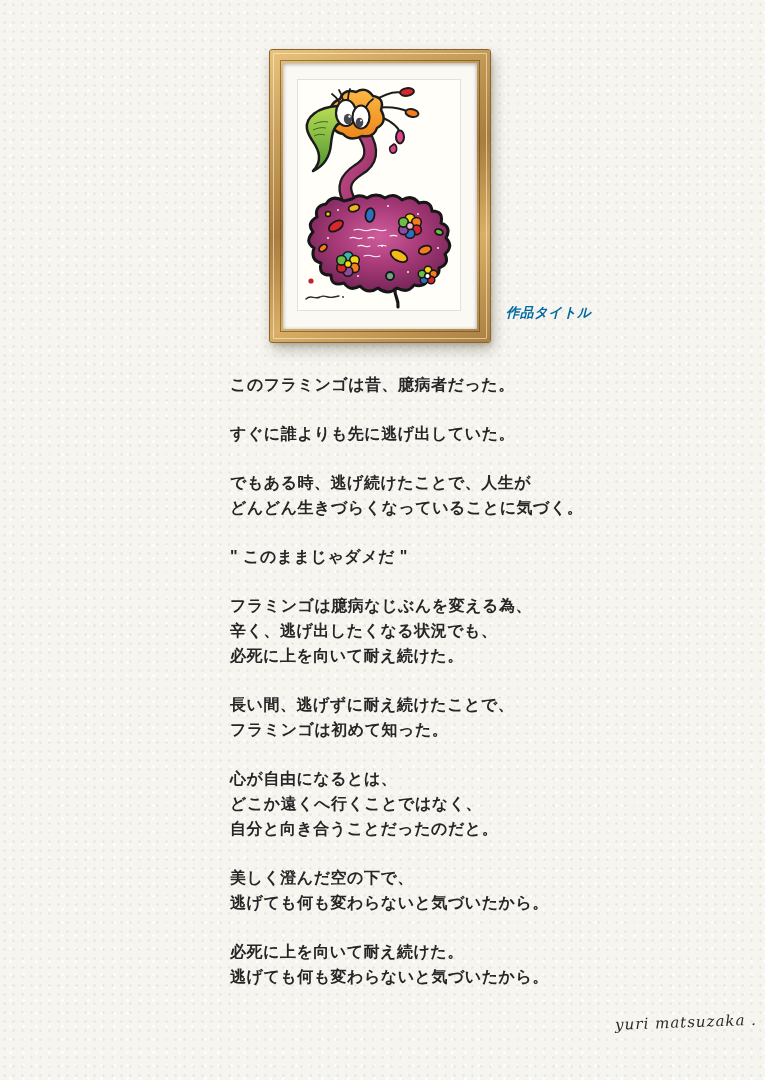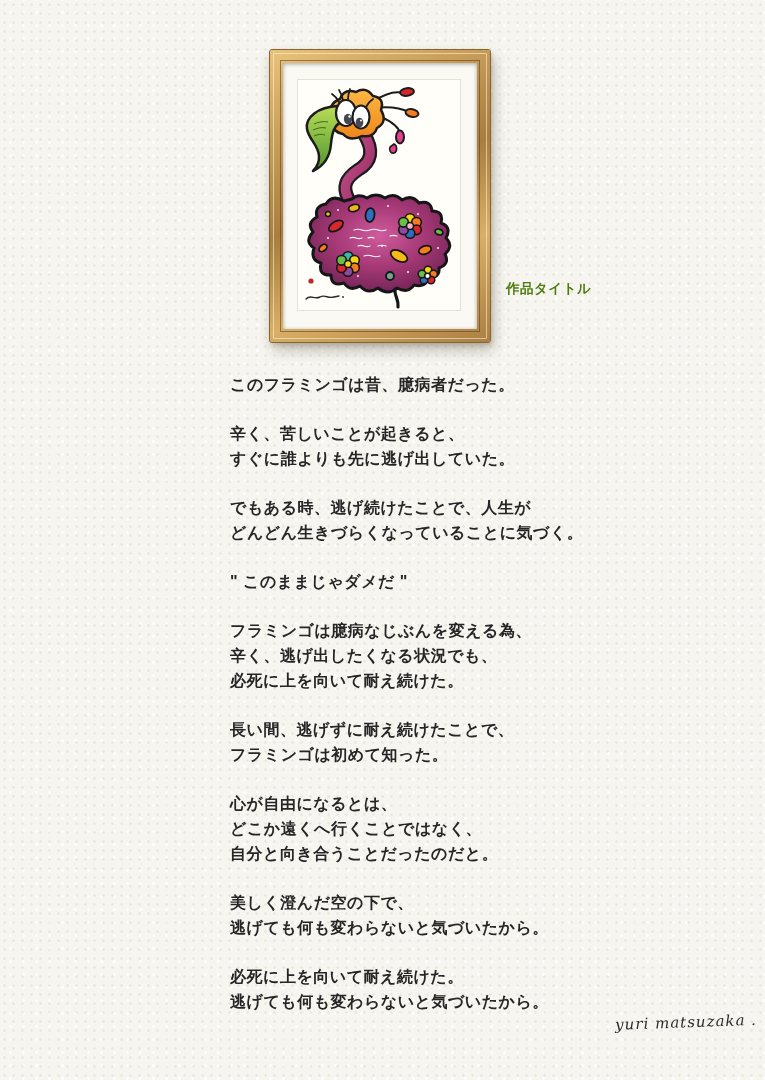--- a/index.html
+++ b/index.html
@@ -33,22 +33,22 @@
     width:100%;height:100%;box-sizing:border-box;background:#fbf9f4;
     padding:17px 15px;box-shadow:inset 0 1px 4px rgba(0,0,0,0.35);
   }
   .art{
     width:162px;height:230px;background:#fffef9;position:relative;
     box-shadow:inset 0 0 3px rgba(0,0,0,0.12);outline:1px solid #e6e1d6;
   }
   .art svg{display:block;width:162px;height:230px;}
   
   .caption{
-    position:absolute;left:506px;top:278px;color:#4d7c0f;font-weight:700;
-    font-size:13.5px;line-height:21px;letter-spacing:0.5px;white-space:nowrap;
+    position:absolute;left:506px;top:302px;color:#0369a1;font-weight:700;
+    font-size:13.5px;line-height:21px;letter-spacing:0.5px;white-space:nowrap;font-style:italic;
   }
   
   .story{
     position:absolute;left:230px;top:372px;color:#262626;font-weight:700;
     font-size:16px;line-height:25px;letter-spacing:0.5px;
   }
   .story .para{margin:0 0 24px 0;}
   .story .line{white-space:nowrap;}
   
   .signature{
@@ -191,21 +191,20 @@
 
 <div class="caption">
   <div>作品タイトル</div>
 </div>
 
 <div class="story">
   <div class="para">
     <div class="line">このフラミンゴは昔、臆病者だった。</div>
   </div>
   <div class="para">
-    <div class="line">辛く、苦しいことが起きると、</div>
     <div class="line">すぐに誰よりも先に逃げ出していた。</div>
   </div>
   <div class="para">
     <div class="line">でもある時、逃げ続けたことで、人生が</div>
     <div class="line">どんどん生きづらくなっていることに気づく。</div>
   </div>
   <div class="para">
     <div class="line">" このままじゃダメだ "</div>
   </div>
   <div class="para">

